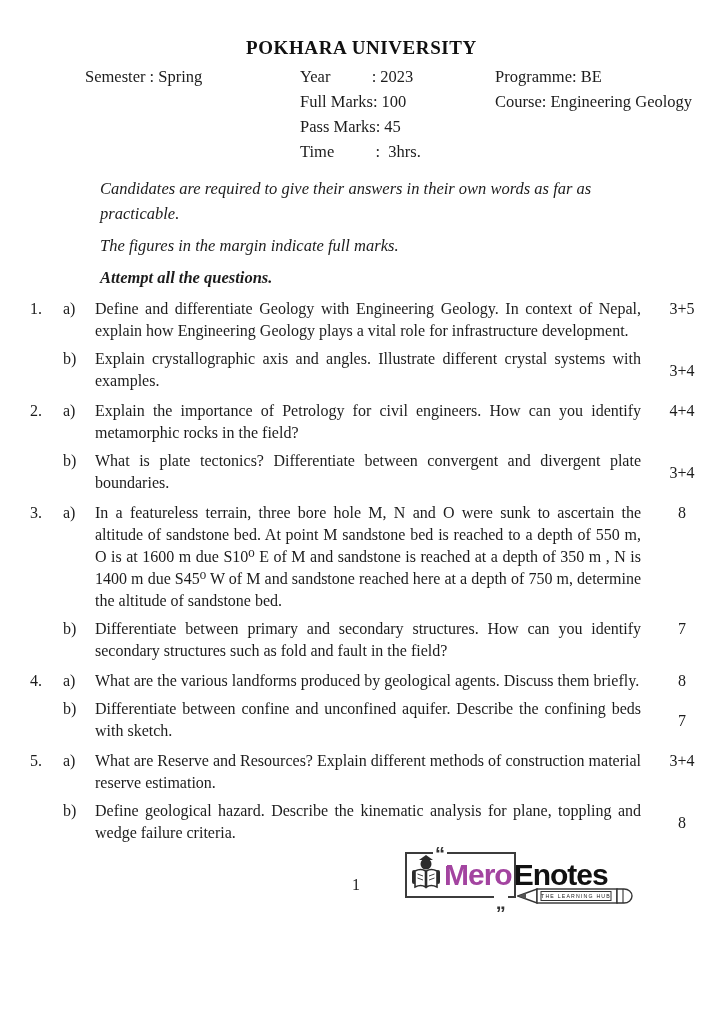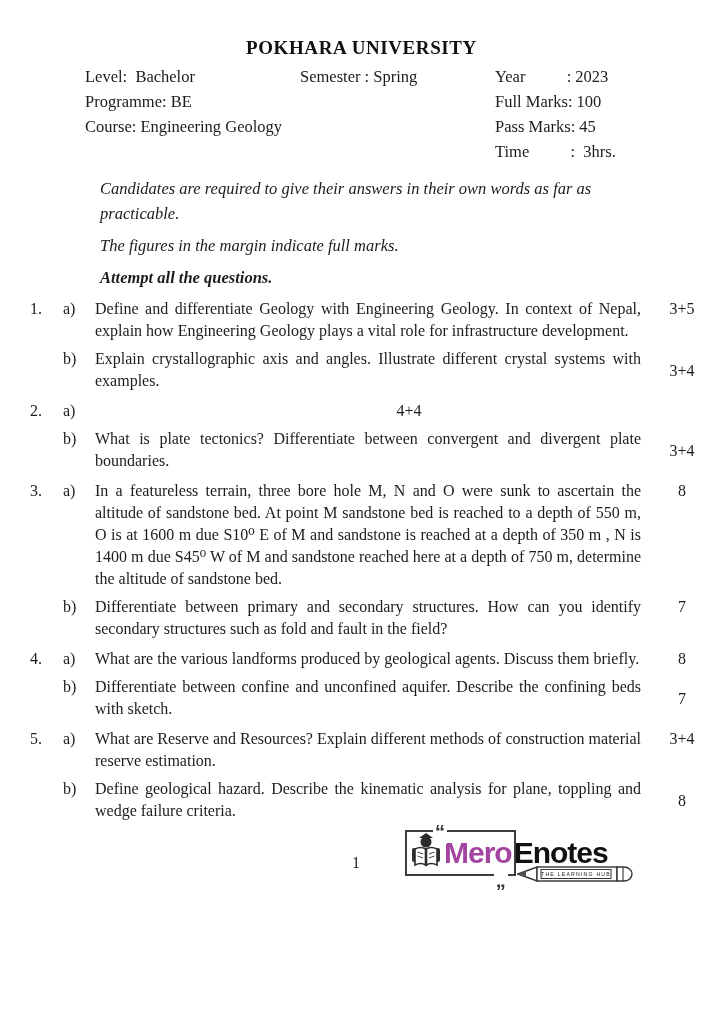--- a/index.html
+++ b/index.html
@@ -68,21 +68,20 @@
   .pencil{position:absolute;left:112px;top:34px;}
 </style>
 </head>
 <body>
 
 <div class="page">
 
   <div class="title">POKHARA UNIVERSITY</div>
 
   <div class="hdr">
-    <span>Level:  Bachelor</span>
     <span>Semester : Spring</span>
     <span>Year          : 2023</span>
 
     <span>Programme: BE</span>
     <span></span>
     <span>Full Marks: 100</span>
 
     <span>Course: Engineering Geology</span>
     <span></span>
     <span>Pass Marks: 45</span>
@@ -112,20 +111,21 @@
         <span class="qletter">b)</span>
         <span class="qtext">Explain crystallographic axis and angles. Illustrate different crystal systems with examples.</span>
         <span class="qmarks low">3+4</span>
       </div>
     </div>
 
     <div class="question">
       <div class="part">
         <span class="qnum">2.</span>
         <span class="qletter">a)</span>
+        <span class="qtext">Explain the importance of Petrology for civil engineers. How can you identify metamorphic rocks in the field?</span>
         <span class="qmarks">4+4</span>
       </div>
       <div class="part">
         <span class="qnum"></span>
         <span class="qletter">b)</span>
         <span class="qtext">What is plate tectonics? Differentiate between convergent and divergent plate boundaries.</span>
         <span class="qmarks low">3+4</span>
       </div>
     </div>
 

